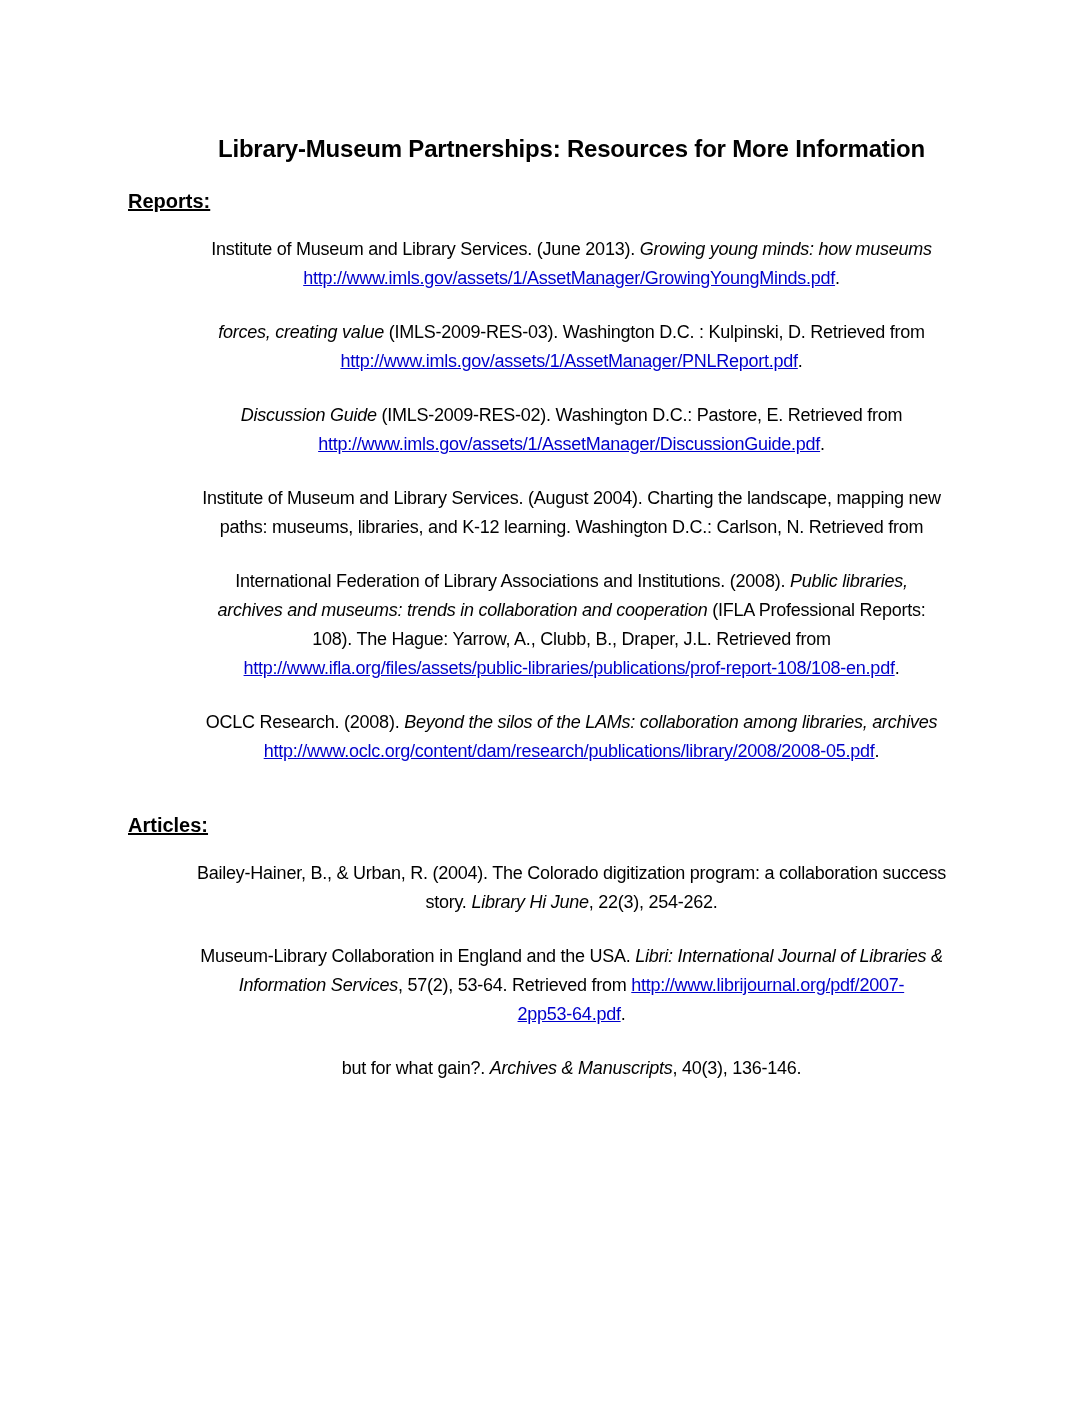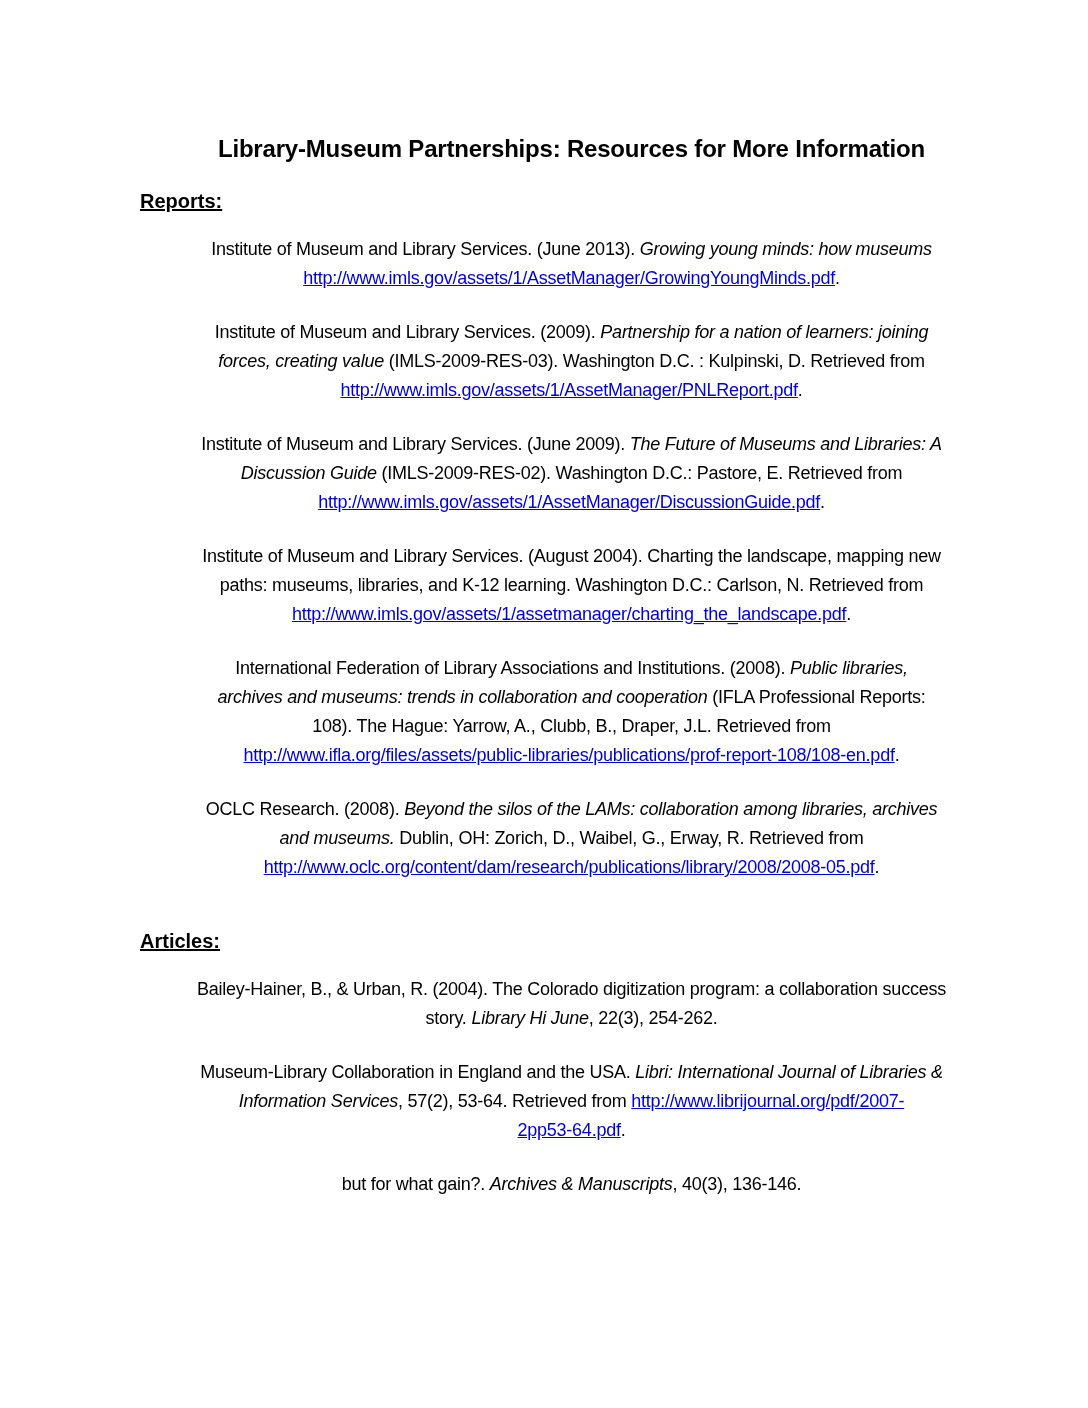--- a/index.html
+++ b/index.html
@@ -19,21 +19,21 @@
     overflow: hidden;
   }
   .title {
     font-size: 24px;
     font-weight: 700;
     line-height: 30px;
     text-align: center;
     margin: 0 0 23px 0;
     letter-spacing: -0.2px;
   }
-  .section { margin: 12px; }
+  .section { margin: 0; }
   .section + .section { margin-top: 45px; }
   .section-heading {
     font-size: 20px;
     font-weight: 700;
     line-height: 29px;
     text-decoration: underline;
     margin: 0 0 19px 0;
   }
   .citation {
     font-size: 18px;
@@ -60,43 +60,39 @@
 <div class="page">
   <h1 class="title">Library-Museum Partnerships: Resources for More Information</h1>
   <div>
       <div class="section">
         <h2 class="section-heading">Reports:</h2>
         <div class="citation">
           <span class="line"><span class="seg-n">Institute of Museum and Library Services. (June 2013). </span><span class="seg-i">Growing young minds: how museums</span></span>
           <span class="line"><a class="seg-l" href="#">http://www.imls.gov/assets/1/AssetManager/GrowingYoungMinds.pdf</a><span class="seg-n">.</span></span>
         </div>
         <div class="citation">
-          <span class="line"><span class="seg-n">Institute of Museum and Library Services. (2009). </span><span class="seg-i">Partnership for a nation of learners: joining</span></span>
           <span class="line"><span class="seg-i">forces, creating value </span><span class="seg-n">(IMLS-2009-RES-03). Washington D.C. : Kulpinski, D. Retrieved from</span></span>
           <span class="line"><a class="seg-l" href="#">http://www.imls.gov/assets/1/AssetManager/PNLReport.pdf</a><span class="seg-n">.</span></span>
         </div>
         <div class="citation">
-          <span class="line"><span class="seg-n">Institute of Museum and Library Services. (June 2009). </span><span class="seg-i">The Future of Museums and Libraries: A</span></span>
           <span class="line"><span class="seg-i">Discussion Guide </span><span class="seg-n">(IMLS-2009-RES-02). Washington D.C.: Pastore, E. Retrieved from</span></span>
           <span class="line"><a class="seg-l" href="#">http://www.imls.gov/assets/1/AssetManager/DiscussionGuide.pdf</a><span class="seg-n">.</span></span>
         </div>
         <div class="citation">
           <span class="line"><span class="seg-n">Institute of Museum and Library Services. (August 2004). Charting the landscape, mapping new</span></span>
           <span class="line"><span class="seg-n">paths: museums, libraries, and K-12 learning. Washington D.C.: Carlson, N. Retrieved from</span></span>
-          <span class="line"><a class="seg-l" href="#">http://www.imls.gov/assets/1/assetmanager/charting_the_landscape.pdf</a><span class="seg-n">.</span></span>
         </div>
         <div class="citation">
           <span class="line"><span class="seg-n">International Federation of Library Associations and Institutions. (2008). </span><span class="seg-i">Public libraries,</span></span>
           <span class="line"><span class="seg-i">archives and museums: trends in collaboration and cooperation </span><span class="seg-n">(IFLA Professional Reports:</span></span>
           <span class="line"><span class="seg-n">108). The Hague: Yarrow, A., Clubb, B., Draper, J.L. Retrieved from</span></span>
           <span class="line"><a class="seg-l" href="#">http://www.ifla.org/files/assets/public-libraries/publications/prof-report-108/108-en.pdf</a><span class="seg-n">.</span></span>
         </div>
         <div class="citation">
           <span class="line"><span class="seg-n">OCLC Research. (2008). </span><span class="seg-i">Beyond the silos of the LAMs: collaboration among libraries, archives</span></span>
-          <span class="line"><span class="seg-i">and museums.</span><span class="seg-n"> Dublin, OH: Zorich, D., Waibel, G., Erway, R. Retrieved from</span></span>
           <span class="line"><a class="seg-l" href="#">http://www.oclc.org/content/dam/research/publications/library/2008/2008-05.pdf</a><span class="seg-n">.</span></span>
         </div>
       </div>
       <div class="section">
         <h2 class="section-heading">Articles:</h2>
         <div class="citation">
           <span class="line"><span class="seg-n">Bailey-Hainer, B., &amp; Urban, R. (2004). The Colorado digitization program: a collaboration success</span></span>
           <span class="line"><span class="seg-n">story. </span><span class="seg-i">Library Hi June</span><span class="seg-n">, 22(3), 254-262.</span></span>
         </div>
         <div class="citation">

